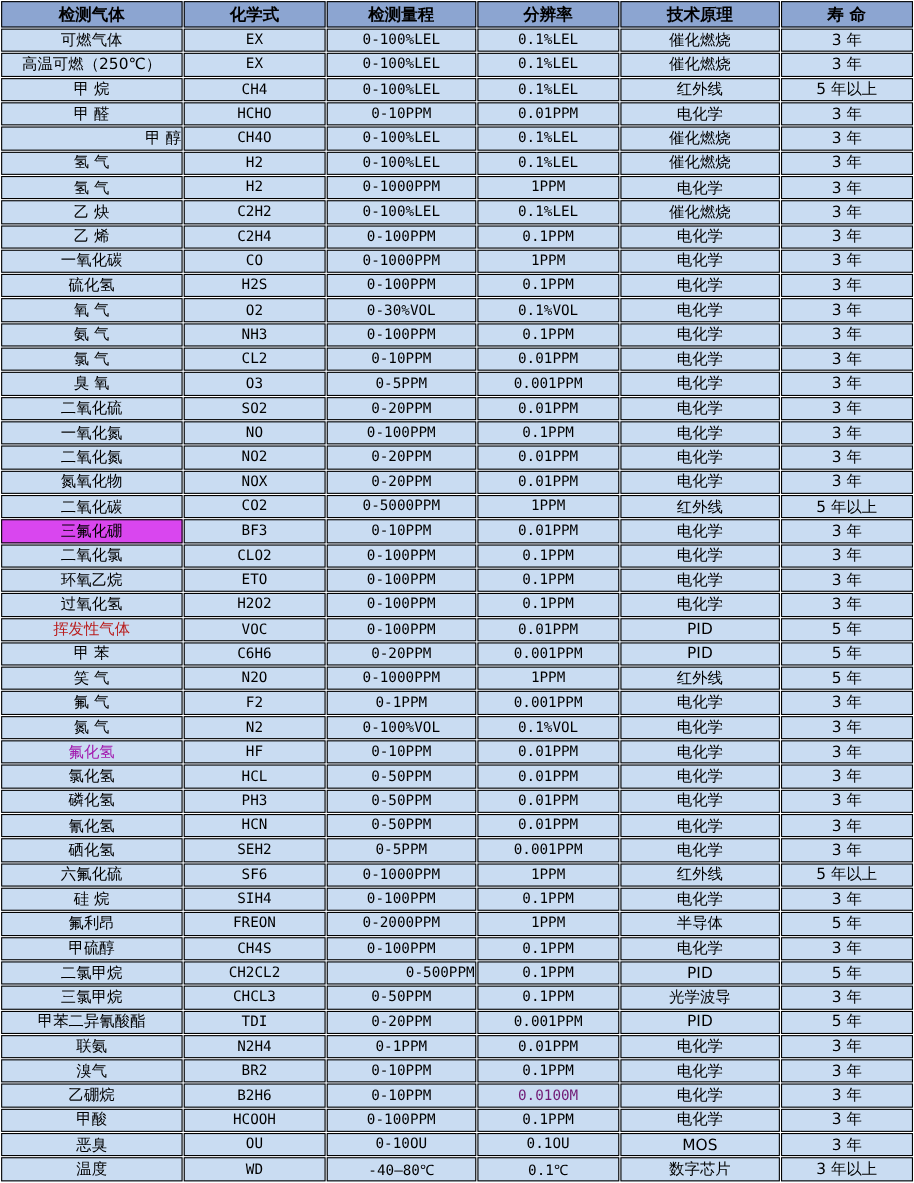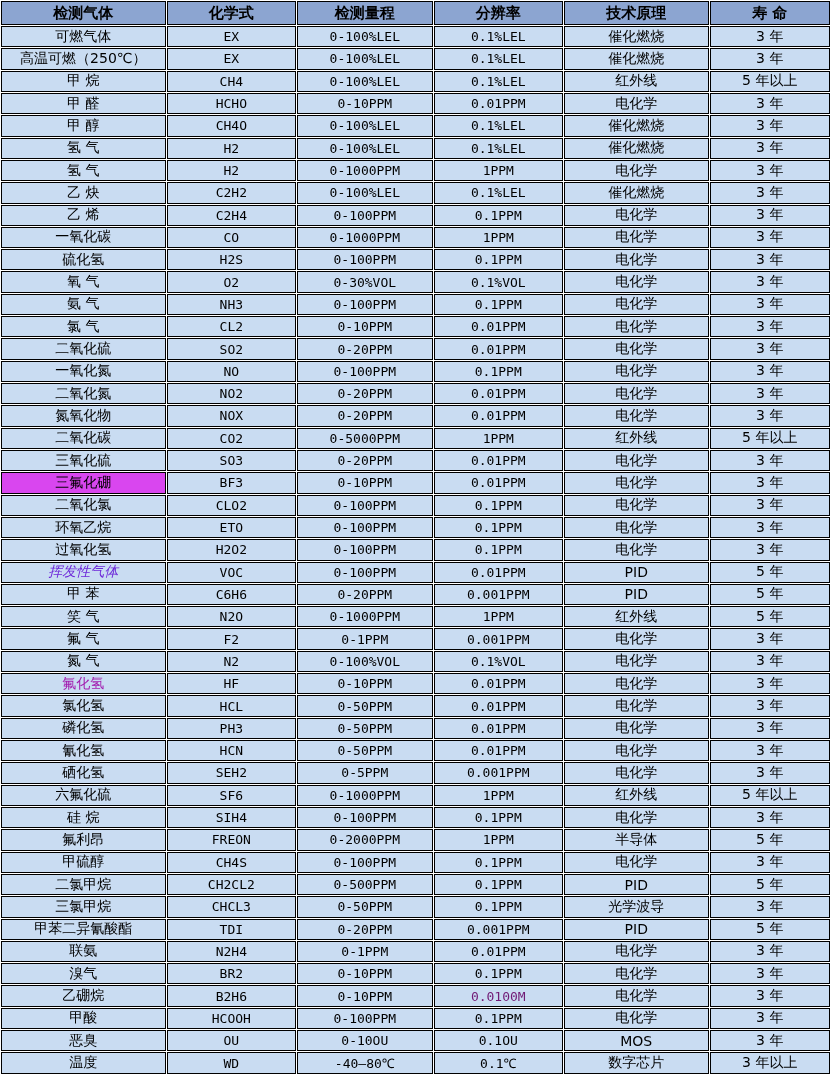--- a/index.html
+++ b/index.html
@@ -100,21 +100,21 @@
       </tr>
       <tr>
         <td class="cjk" style="background: rgb(201, 220, 242); border-color: rgb(0, 0, 0); color: rgb(0, 0, 0);">甲 醛</td>
         <td class="mono" style="background: rgb(201, 220, 242); border-color: rgb(0, 0, 0); color: rgb(0, 0, 0);">HCHO</td>
         <td class="mono" style="background: rgb(201, 220, 242); border-color: rgb(0, 0, 0); color: rgb(0, 0, 0);">0-10PPM</td>
         <td class="mono" style="background: rgb(201, 220, 242); border-color: rgb(0, 0, 0); color: rgb(0, 0, 0);">0.01PPM</td>
         <td class="cjk" style="background: rgb(201, 220, 242); border-color: rgb(0, 0, 0); color: rgb(0, 0, 0);">电化学</td>
         <td class="cjk" style="background: rgb(201, 220, 242); border-color: rgb(0, 0, 0); color: rgb(0, 0, 0);">3 年</td>
       </tr>
       <tr>
-        <td class="cjk" style="background: rgb(201, 220, 242); border-color: rgb(0, 0, 0); color: rgb(0, 0, 0);">甲 醇</td>
+        <td class="cjk" style="background: rgb(201, 220, 242); border-color: rgb(0, 0, 0); color: rgb(0, 0, 0); text-align: right;">甲 醇</td>
         <td class="mono" style="background: rgb(201, 220, 242); border-color: rgb(0, 0, 0); color: rgb(0, 0, 0);">CH4O</td>
         <td class="mono" style="background: rgb(201, 220, 242); border-color: rgb(0, 0, 0); color: rgb(0, 0, 0);">0-100%LEL</td>
         <td class="mono" style="background: rgb(201, 220, 242); border-color: rgb(0, 0, 0); color: rgb(0, 0, 0);">0.1%LEL</td>
         <td class="cjk" style="background: rgb(201, 220, 242); border-color: rgb(0, 0, 0); color: rgb(0, 0, 0);">催化燃烧</td>
         <td class="cjk" style="background: rgb(201, 220, 242); border-color: rgb(0, 0, 0); color: rgb(0, 0, 0);">3 年</td>
       </tr>
       <tr>
         <td class="cjk" style="background: rgb(201, 220, 242); border-color: rgb(0, 0, 0); color: rgb(0, 0, 0);">氢 气</td>
         <td class="mono" style="background: rgb(201, 220, 242); border-color: rgb(0, 0, 0); color: rgb(0, 0, 0);">H2</td>
         <td class="mono" style="background: rgb(201, 220, 242); border-color: rgb(0, 0, 0); color: rgb(0, 0, 0);">0-100%LEL</td>
@@ -180,20 +180,28 @@
       </tr>
       <tr>
         <td class="cjk" style="background: rgb(201, 220, 242); border-color: rgb(0, 0, 0); color: rgb(0, 0, 0);">氯 气</td>
         <td class="mono" style="background: rgb(201, 220, 242); border-color: rgb(0, 0, 0); color: rgb(0, 0, 0);">CL2</td>
         <td class="mono" style="background: rgb(201, 220, 242); border-color: rgb(0, 0, 0); color: rgb(0, 0, 0);">0-10PPM</td>
         <td class="mono" style="background: rgb(201, 220, 242); border-color: rgb(0, 0, 0); color: rgb(0, 0, 0);">0.01PPM</td>
         <td class="cjk" style="background: rgb(201, 220, 242); border-color: rgb(0, 0, 0); color: rgb(0, 0, 0);">电化学</td>
         <td class="cjk" style="background: rgb(201, 220, 242); border-color: rgb(0, 0, 0); color: rgb(0, 0, 0);">3 年</td>
       </tr>
       <tr>
+        <td class="cjk" style="background: rgb(201, 220, 242); border-color: rgb(0, 0, 0); color: rgb(0, 0, 0);">臭 氧</td>
+        <td class="mono" style="background: rgb(201, 220, 242); border-color: rgb(0, 0, 0); color: rgb(0, 0, 0);">O3</td>
+        <td class="mono" style="background: rgb(201, 220, 242); border-color: rgb(0, 0, 0); color: rgb(0, 0, 0);">0-5PPM</td>
+        <td class="mono" style="background: rgb(201, 220, 242); border-color: rgb(0, 0, 0); color: rgb(0, 0, 0);">0.001PPM</td>
+        <td class="cjk" style="background: rgb(201, 220, 242); border-color: rgb(0, 0, 0); color: rgb(0, 0, 0);">电化学</td>
+        <td class="cjk" style="background: rgb(201, 220, 242); border-color: rgb(0, 0, 0); color: rgb(0, 0, 0);">3 年</td>
+      </tr>
+      <tr>
         <td class="cjk" style="background: rgb(201, 220, 242); border-color: rgb(0, 0, 0); color: rgb(0, 0, 0); margin-left: 16px;">二氧化硫</td>
         <td class="mono" style="background: rgb(201, 220, 242); border-color: rgb(0, 0, 0); color: rgb(0, 0, 0);">SO2</td>
         <td class="mono" style="background: rgb(201, 220, 242); border-color: rgb(0, 0, 0); color: rgb(0, 0, 0);">0-20PPM</td>
         <td class="mono" style="background: rgb(201, 220, 242); border-color: rgb(0, 0, 0); color: rgb(0, 0, 0);">0.01PPM</td>
         <td class="cjk" style="background: rgb(201, 220, 242); border-color: rgb(0, 0, 0); color: rgb(0, 0, 0);">电化学</td>
         <td class="cjk" style="background: rgb(201, 220, 242); border-color: rgb(0, 0, 0); color: rgb(0, 0, 0);">3 年</td>
       </tr>
       <tr>
         <td class="cjk" style="background: rgb(201, 220, 242); border-color: rgb(0, 0, 0); color: rgb(0, 0, 0);">一氧化氮</td>
         <td class="mono" style="background: rgb(201, 220, 242); border-color: rgb(0, 0, 0); color: rgb(0, 0, 0);">NO</td>
@@ -220,28 +228,20 @@
       </tr>
       <tr>
         <td class="cjk" style="background: rgb(201, 220, 242); border-color: rgb(0, 0, 0); color: rgb(0, 0, 0);">二氧化碳</td>
         <td class="mono" style="background: rgb(201, 220, 242); border-color: rgb(0, 0, 0); color: rgb(0, 0, 0);">CO2</td>
         <td class="mono" style="background: rgb(201, 220, 242); border-color: rgb(0, 0, 0); color: rgb(0, 0, 0);">0-5000PPM</td>
         <td class="mono" style="background: rgb(201, 220, 242); border-color: rgb(0, 0, 0); color: rgb(0, 0, 0);">1PPM</td>
         <td class="cjk" style="background: rgb(201, 220, 242); border-color: rgb(0, 0, 0); color: rgb(0, 0, 0);">红外线</td>
         <td class="cjk" style="background: rgb(201, 220, 242); border-color: rgb(0, 0, 0); color: rgb(0, 0, 0);">5 年以上</td>
       </tr>
       <tr>
-        <td class="cjk" style="background: rgb(201, 220, 242); border-color: rgb(0, 0, 0); color: rgb(0, 0, 0);">三氧化硫</td>
-        <td class="mono" style="background: rgb(201, 220, 242); border-color: rgb(0, 0, 0); color: rgb(0, 0, 0);">SO3</td>
-        <td class="mono" style="background: rgb(201, 220, 242); border-color: rgb(0, 0, 0); color: rgb(0, 0, 0);">0-20PPM</td>
-        <td class="mono" style="background: rgb(201, 220, 242); border-color: rgb(0, 0, 0); color: rgb(0, 0, 0);">0.01PPM</td>
-        <td class="cjk" style="background: rgb(201, 220, 242); border-color: rgb(0, 0, 0); color: rgb(0, 0, 0);">电化学</td>
-        <td class="cjk" style="background: rgb(201, 220, 242); border-color: rgb(0, 0, 0); color: rgb(0, 0, 0);">3 年</td>
-      </tr>
-      <tr>
         <td class="cjk" style="background: #d946ef; border-color: rgb(0, 0, 0); color: rgb(0, 0, 0);">三氟化硼</td>
         <td class="mono" style="background: rgb(201, 220, 242); border-color: rgb(0, 0, 0); color: rgb(0, 0, 0);">BF3</td>
         <td class="mono" style="background: rgb(201, 220, 242); border-color: rgb(0, 0, 0); color: rgb(0, 0, 0);">0-10PPM</td>
         <td class="mono" style="background: rgb(201, 220, 242); border-color: rgb(0, 0, 0); color: rgb(0, 0, 0);">0.01PPM</td>
         <td class="cjk" style="background: rgb(201, 220, 242); border-color: rgb(0, 0, 0); color: rgb(0, 0, 0);">电化学</td>
         <td class="cjk" style="background: rgb(201, 220, 242); border-color: rgb(0, 0, 0); color: rgb(0, 0, 0);">3 年</td>
       </tr>
       <tr>
         <td class="cjk" style="background: rgb(201, 220, 242); border-color: rgb(0, 0, 0); color: rgb(0, 0, 0);">二氧化氯</td>
         <td class="mono" style="background: rgb(201, 220, 242); border-color: rgb(0, 0, 0); color: rgb(0, 0, 0);">CLO2</td>
@@ -260,21 +260,21 @@
       </tr>
       <tr>
         <td class="cjk" style="background: rgb(201, 220, 242); border-color: rgb(0, 0, 0); color: rgb(0, 0, 0);">过氧化氢</td>
         <td class="mono" style="background: rgb(201, 220, 242); border-color: rgb(0, 0, 0); color: rgb(0, 0, 0);">H2O2</td>
         <td class="mono" style="background: rgb(201, 220, 242); border-color: rgb(0, 0, 0); color: rgb(0, 0, 0);">0-100PPM</td>
         <td class="mono" style="background: rgb(201, 220, 242); border-color: rgb(0, 0, 0); color: rgb(0, 0, 0);">0.1PPM</td>
         <td class="cjk" style="background: rgb(201, 220, 242); border-color: rgb(0, 0, 0); color: rgb(0, 0, 0);">电化学</td>
         <td class="cjk" style="background: rgb(201, 220, 242); border-color: rgb(0, 0, 0); color: rgb(0, 0, 0);">3 年</td>
       </tr>
       <tr>
-        <td class="cjk" style="background: rgb(201, 220, 242); border-color: rgb(0, 0, 0); color: #6d28d9; font-style: italic;">挥发性气体</td>
+        <td class="cjk" style="background: rgb(201, 220, 242); border-color: rgb(0, 0, 0); color: #b91c1c;">挥发性气体</td>
         <td class="mono" style="background: rgb(201, 220, 242); border-color: rgb(0, 0, 0); color: rgb(0, 0, 0);">VOC</td>
         <td class="mono" style="background: rgb(201, 220, 242); border-color: rgb(0, 0, 0); color: rgb(0, 0, 0);">0-100PPM</td>
         <td class="mono" style="background: rgb(201, 220, 242); border-color: rgb(0, 0, 0); color: rgb(0, 0, 0);">0.01PPM</td>
         <td class="cjk" style="background: rgb(201, 220, 242); border-color: rgb(0, 0, 0); color: rgb(0, 0, 0);">PID</td>
         <td class="cjk" style="background: rgb(201, 220, 242); border-color: rgb(0, 0, 0); color: rgb(0, 0, 0);">5 年</td>
       </tr>
       <tr>
         <td class="cjk" style="background: rgb(201, 220, 242); border-color: rgb(0, 0, 0); color: rgb(0, 0, 0);">甲 苯</td>
         <td class="mono" style="background: rgb(201, 220, 242); border-color: rgb(0, 0, 0); color: rgb(0, 0, 0);">C6H6</td>
         <td class="mono" style="background: rgb(201, 220, 242); border-color: rgb(0, 0, 0); color: rgb(0, 0, 0);">0-20PPM</td>
@@ -374,21 +374,21 @@
         <td class="cjk" style="background: rgb(201, 220, 242); border-color: rgb(0, 0, 0); color: rgb(0, 0, 0);">甲硫醇</td>
         <td class="mono" style="background: rgb(201, 220, 242); border-color: rgb(0, 0, 0); color: rgb(0, 0, 0);">CH4S</td>
         <td class="mono" style="background: rgb(201, 220, 242); border-color: rgb(0, 0, 0); color: rgb(0, 0, 0);">0-100PPM</td>
         <td class="mono" style="background: rgb(201, 220, 242); border-color: rgb(0, 0, 0); color: rgb(0, 0, 0);">0.1PPM</td>
         <td class="cjk" style="background: rgb(201, 220, 242); border-color: rgb(0, 0, 0); color: rgb(0, 0, 0);">电化学</td>
         <td class="cjk" style="background: rgb(201, 220, 242); border-color: rgb(0, 0, 0); color: rgb(0, 0, 0);">3 年</td>
       </tr>
       <tr>
         <td class="cjk" style="background: rgb(201, 220, 242); border-color: rgb(0, 0, 0); color: rgb(0, 0, 0);">二氯甲烷</td>
         <td class="mono" style="background: rgb(201, 220, 242); border-color: rgb(0, 0, 0); color: rgb(0, 0, 0);">CH2CL2</td>
-        <td class="mono" style="background: rgb(201, 220, 242); border-color: rgb(0, 0, 0); color: rgb(0, 0, 0);">0-500PPM</td>
+        <td class="mono" style="background: rgb(201, 220, 242); border-color: rgb(0, 0, 0); color: rgb(0, 0, 0); text-align: right;">0-500PPM</td>
         <td class="mono" style="background: rgb(201, 220, 242); border-color: rgb(0, 0, 0); color: rgb(0, 0, 0);">0.1PPM</td>
         <td class="cjk" style="background: rgb(201, 220, 242); border-color: rgb(0, 0, 0); color: rgb(0, 0, 0);">PID</td>
         <td class="cjk" style="background: rgb(201, 220, 242); border-color: rgb(0, 0, 0); color: rgb(0, 0, 0);">5 年</td>
       </tr>
       <tr>
         <td class="cjk" style="background: rgb(201, 220, 242); border-color: rgb(0, 0, 0); color: rgb(0, 0, 0);">三氯甲烷</td>
         <td class="mono" style="background: rgb(201, 220, 242); border-color: rgb(0, 0, 0); color: rgb(0, 0, 0);">CHCL3</td>
         <td class="mono" style="background: rgb(201, 220, 242); border-color: rgb(0, 0, 0); color: rgb(0, 0, 0);">0-50PPM</td>
         <td class="mono" style="background: rgb(201, 220, 242); border-color: rgb(0, 0, 0); color: rgb(0, 0, 0);">0.1PPM</td>
         <td class="cjk" style="background: rgb(201, 220, 242); border-color: rgb(0, 0, 0); color: rgb(0, 0, 0);">光学波导</td>

